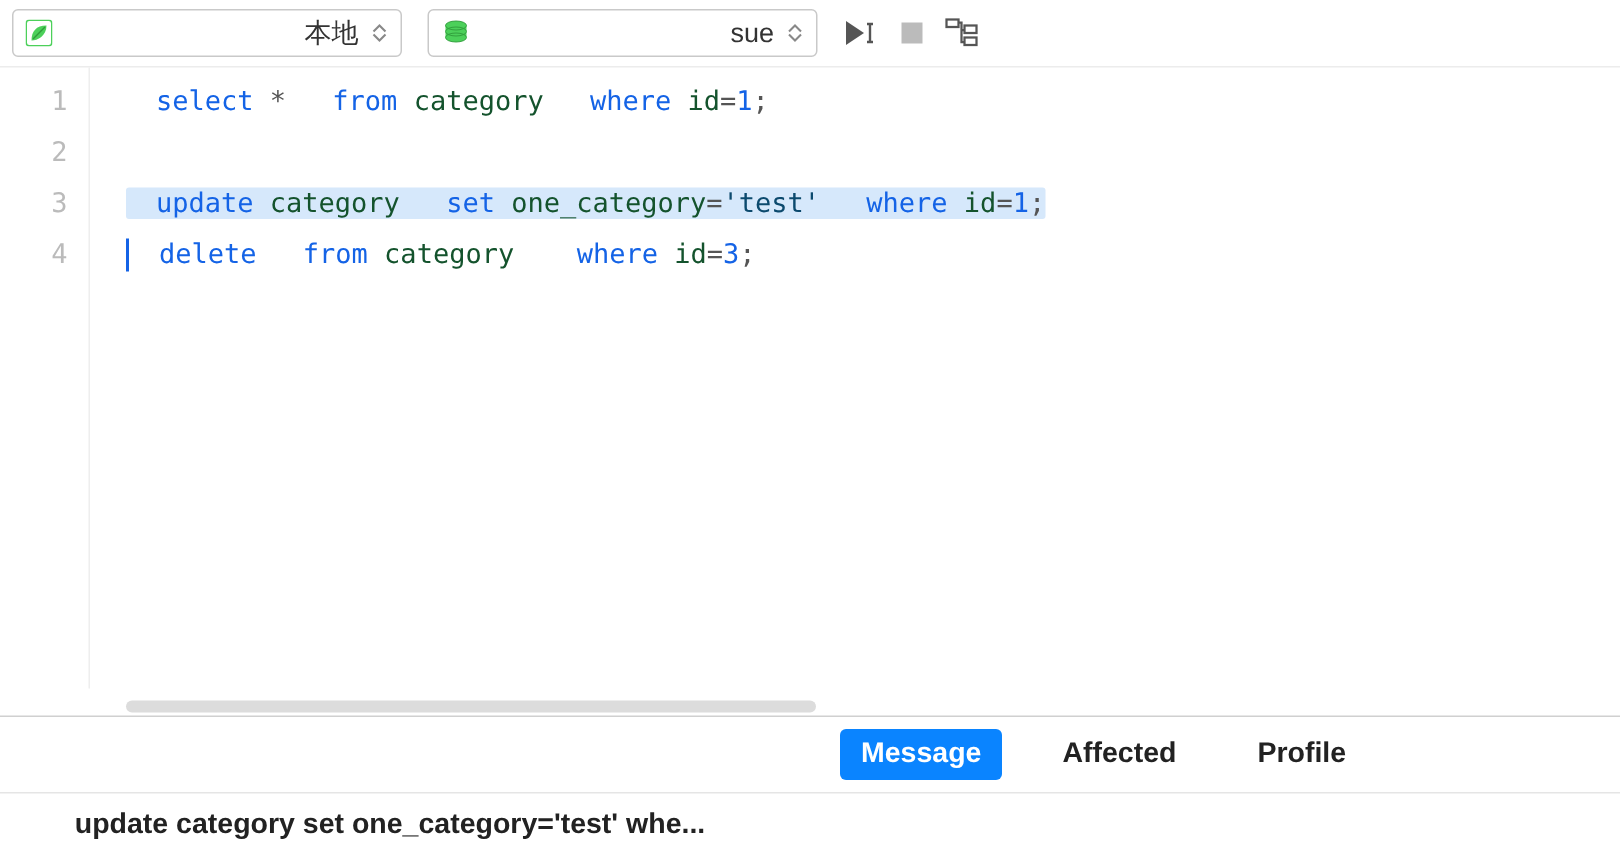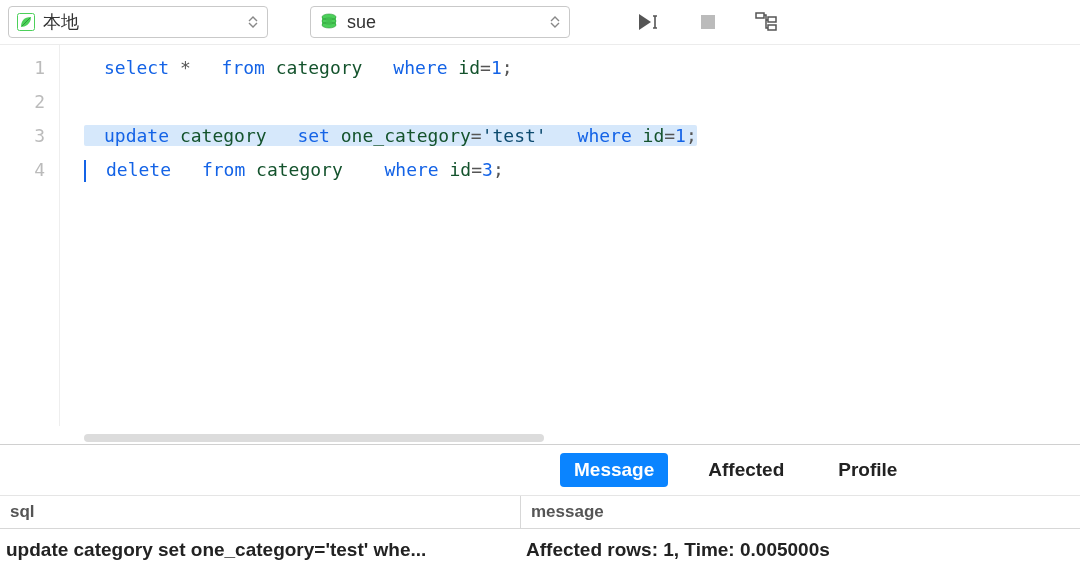--- a/index.html
+++ b/index.html
@@ -1,19 +1,19 @@
 <!DOCTYPE html>
 <html><head>
 <meta charset="utf-8">
 <style>
   * { box-sizing: border-box; }
   html, body { margin:0; padding:0; font-family: -apple-system, "Helvetica Neue", Arial, sans-serif; background:#fff; color:#222; }
   .app { width:1080px; height:571px; display:flex; flex-direction:column; }
   
-  .toolbar { display:flex; align-items:center; padding:6px 8px; gap:30px; border-bottom:1px solid #ececec;}
+  .toolbar { display:flex; align-items:center; padding:6px 8px; gap:5px; border-bottom:1px solid #ececec;text-align:right;}
   .combo { display:flex; align-items:center; background:#fff; border:1px solid #c9c9c9; border-radius:4px; height:32px; padding:0 8px; gap:8px; }
   .combo.connection { width:260px; }
   .combo.database   { width:260px; margin-left:12px; }
   .combo-text { flex:1; font-size:18px; color:#333; }
   .combo-arrows { width:12px; display:flex; flex-direction:column; align-items:center; color:#777; }
   .combo-arrows svg { display:block; }
   .conn-icon svg { display:block; }
   .db-icon svg { display:block; }
   .tb-btn { width:28px; height:28px; display:flex; align-items:center; justify-content:center; color:#555; }
   .tb-btn.disabled { color:#bbb; }
@@ -38,21 +38,21 @@
   
   .results { border-top:1px solid #d0d0d0;font-weight:bold; }
   .tabs { display:flex; align-items:center; justify-content:flex-start; padding:8px 0 8px 560px; gap:26px; border-bottom:1px solid #e5e5e5;}
   .tab { font-size:19px; color:#222; padding:6px 14px; border-radius:4px; }
   .tab.active { background:#0a84ff; color:#fff; }
   .grid-head { display:flex; border-bottom:1px solid #d7d7d7; }
   .gh-cell { padding:6px 10px; font-size:17px; color:#555; }
   .gh-cell.sql { flex:0 0 520px; }
   .gh-cell.msg { flex:1; border-left:1px solid #d7d7d7; }
   .grid-row { display:flex; }
-  .gr-cell { padding:10px 6px; font-size:19px; color:#222; white-space:nowrap; overflow:hidden; text-overflow:ellipsis; }
+  .gr-cell { padding:10px 6px; font-size:19px; color:#222; white-space:nowrap; overflow:hidden; text-overflow:ellipsis;text-align:center; }
   .gr-cell.sql { flex:0 0 520px; }
   .gr-cell.msg { flex:1; }
 </style>
 </head>
 <body>
 
 <div class="app">
 
   <div class="toolbar">
     <div class="combo connection">
@@ -137,23 +137,18 @@
     <div class="hscroll-track"></div>
     <div class="hscroll-thumb"></div>
   </div>
 
   <div class="results">
     <div class="tabs">
       <div class="tab active">Message</div>
       <div class="tab">Affected</div>
       <div class="tab">Profile</div>
     </div>
-    <div class="grid-head">
-      <div class="gh-cell sql">sql</div>
-      <div class="gh-cell msg">message</div>
-    </div>
     <div class="grid-row">
       <div class="gr-cell sql">update category set one_category='test' whe...</div>
-      <div class="gr-cell msg">Affected rows: 1, Time: 0.005000s</div>
     </div>
   </div>
 
 </div>
 
 </body></html>

